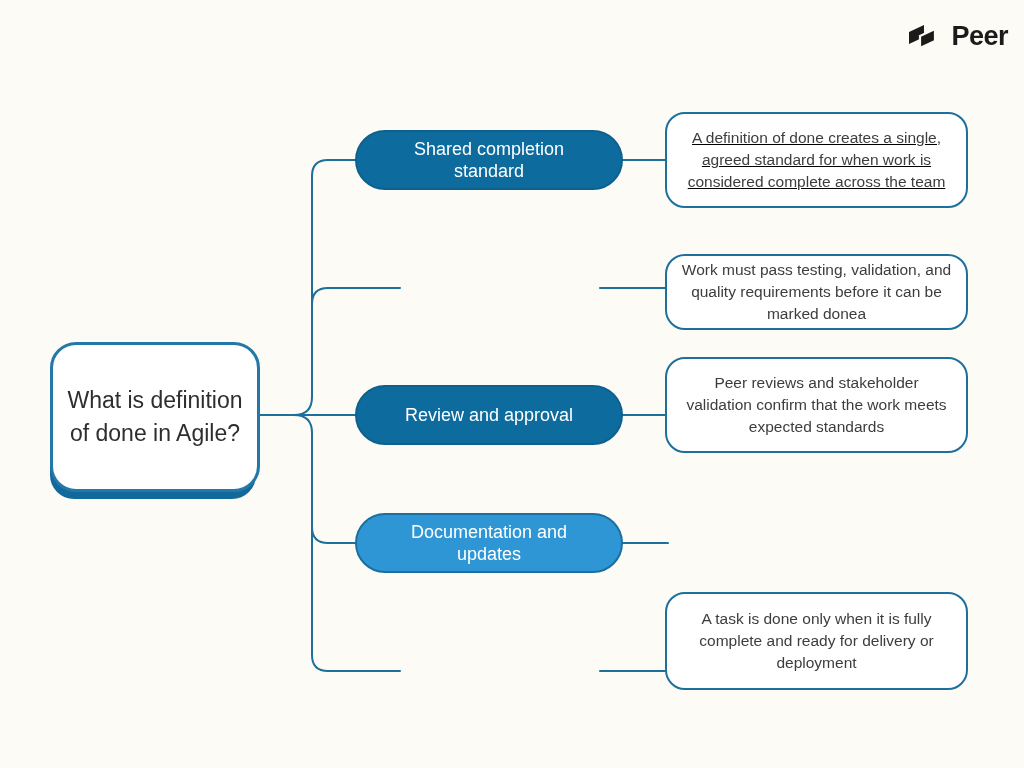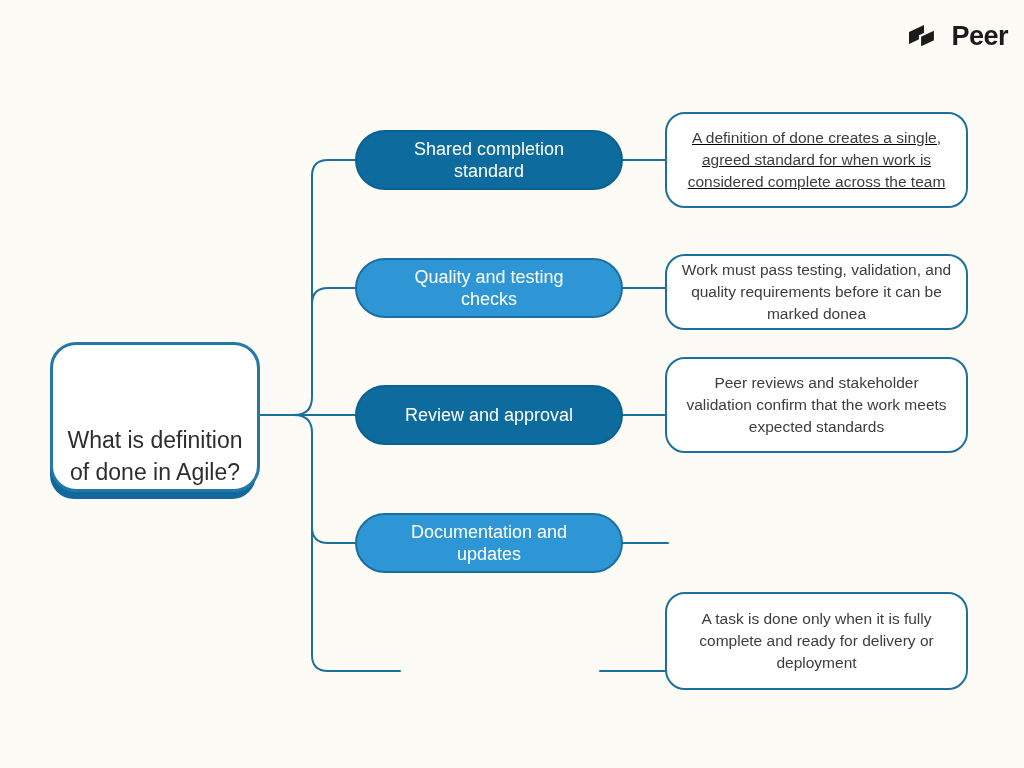--- a/index.html
+++ b/index.html
@@ -27,21 +27,21 @@
   }
   .logo-text{
     font-size:27px;font-weight:600;color:#1b1b1b;letter-spacing:-0.5px;
   }
   .root-node{
     position:absolute;left:50px;top:342px;width:210px;height:150px;
     background:#ffffff;
     border:3px solid #2478a8;
     border-radius:26px;
     box-shadow:-2px 9px 0 -2px #11689a;
-    display:flex;align-items:flex-end;justify-content:center;
+    display:flex;align-items:center;justify-content:center;
     text-align:center;
     z-index:1;
     box-sizing:border-box;
   }
   .root-label{
     font-size:23px;line-height:1.42;color:#2e2e2e;font-weight:500;
     padding:0 14px;
   }
   .pill{
     position:absolute;left:355px;width:268px;height:60px;
@@ -117,23 +117,20 @@
     <div class="root-label">What is definition of done in Agile?</div>
   </div>
 
   <div class="pill dark r1">
     <div class="pill-label">Shared completion standard</div>
   </div>
   <div class="desc-box r1">
     <div class="desc-text">A definition of done creates a single, agreed standard for when work is considered complete across the team</div>
   </div>
 
-  <div class="pill light r2">
-    <div class="pill-label">Quality and testing checks</div>
-  </div>
   <div class="desc-box r2">
     <div class="desc-text">Work must pass testing, validation, and quality requirements before it can be marked donea</div>
   </div>
 
   <div class="pill dark r3">
     <div class="pill-label">Review and approval</div>
   </div>
   <div class="desc-box r3">
     <div class="desc-text">Peer reviews and stakeholder validation confirm that the work meets expected standards</div>
   </div>

